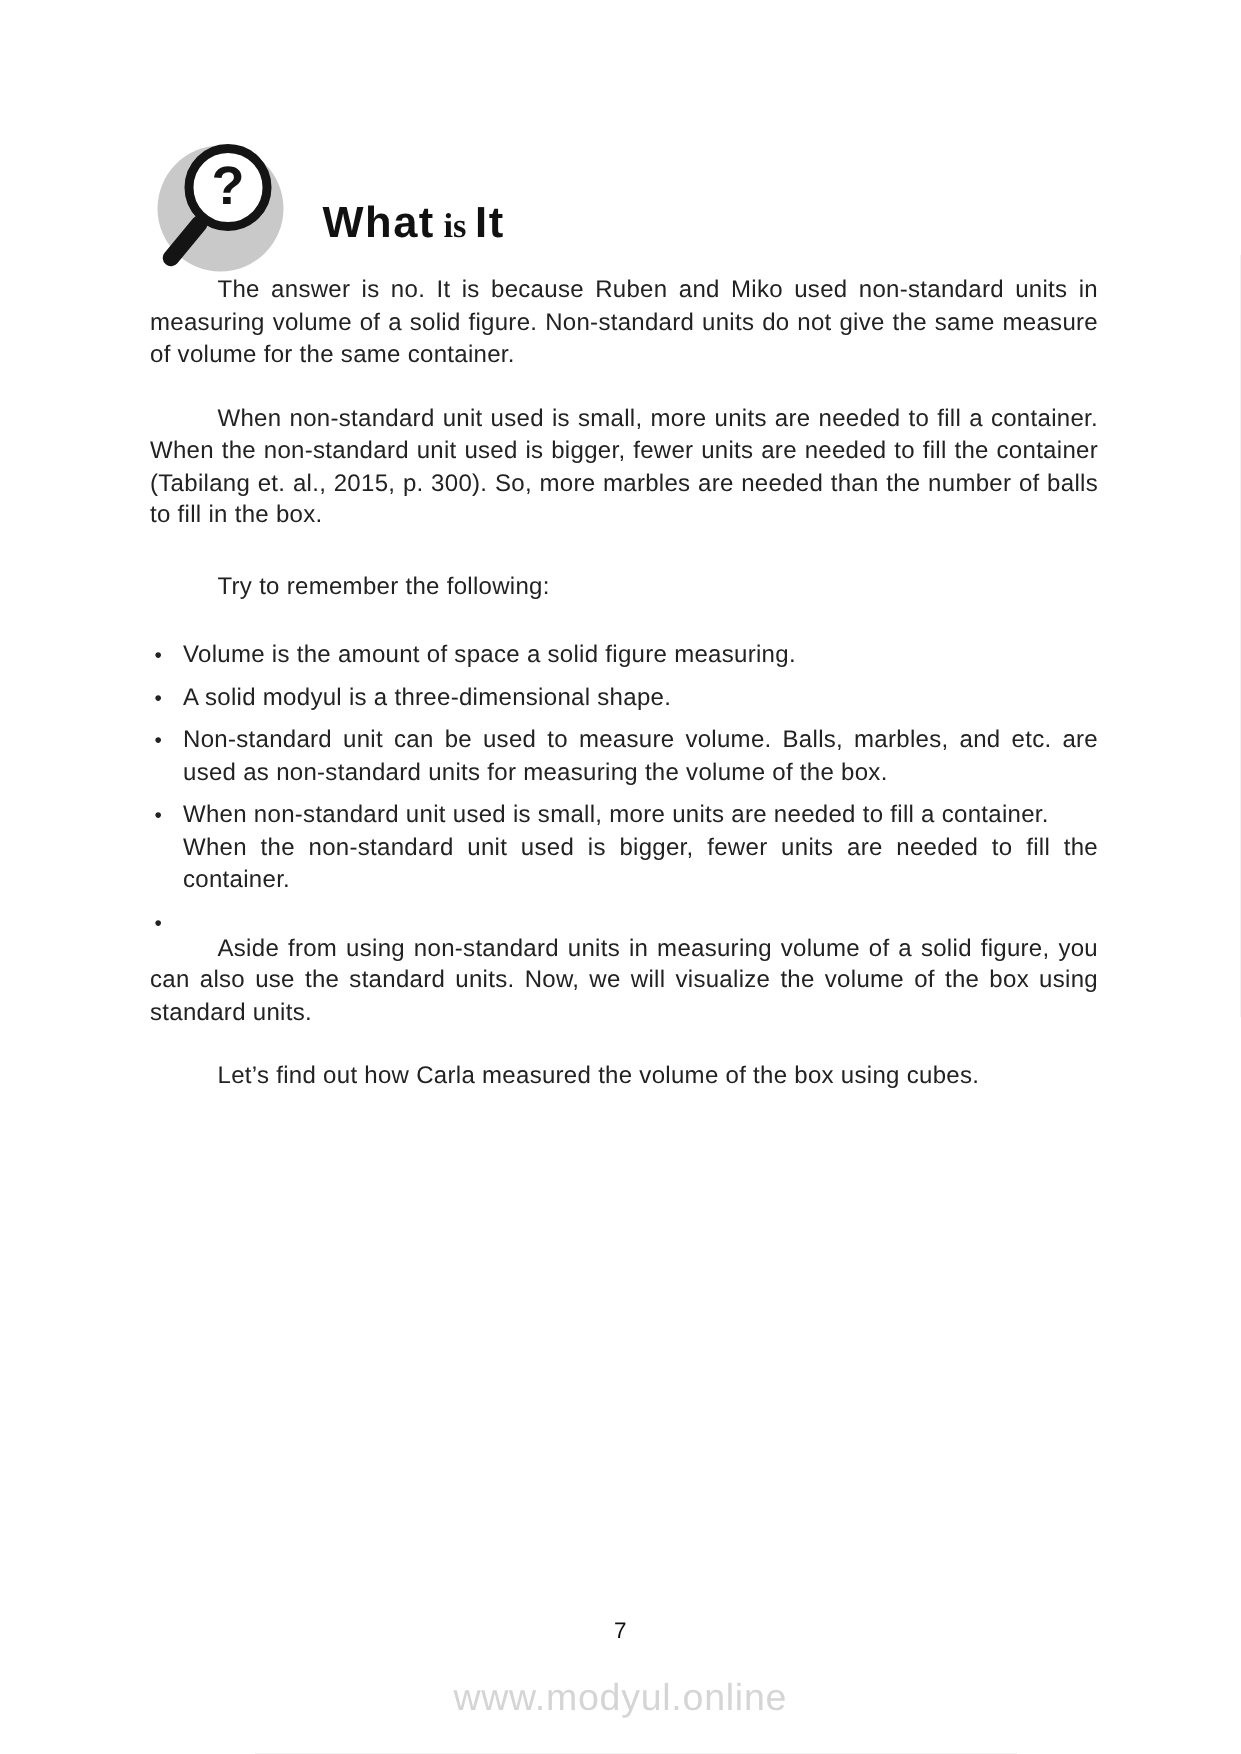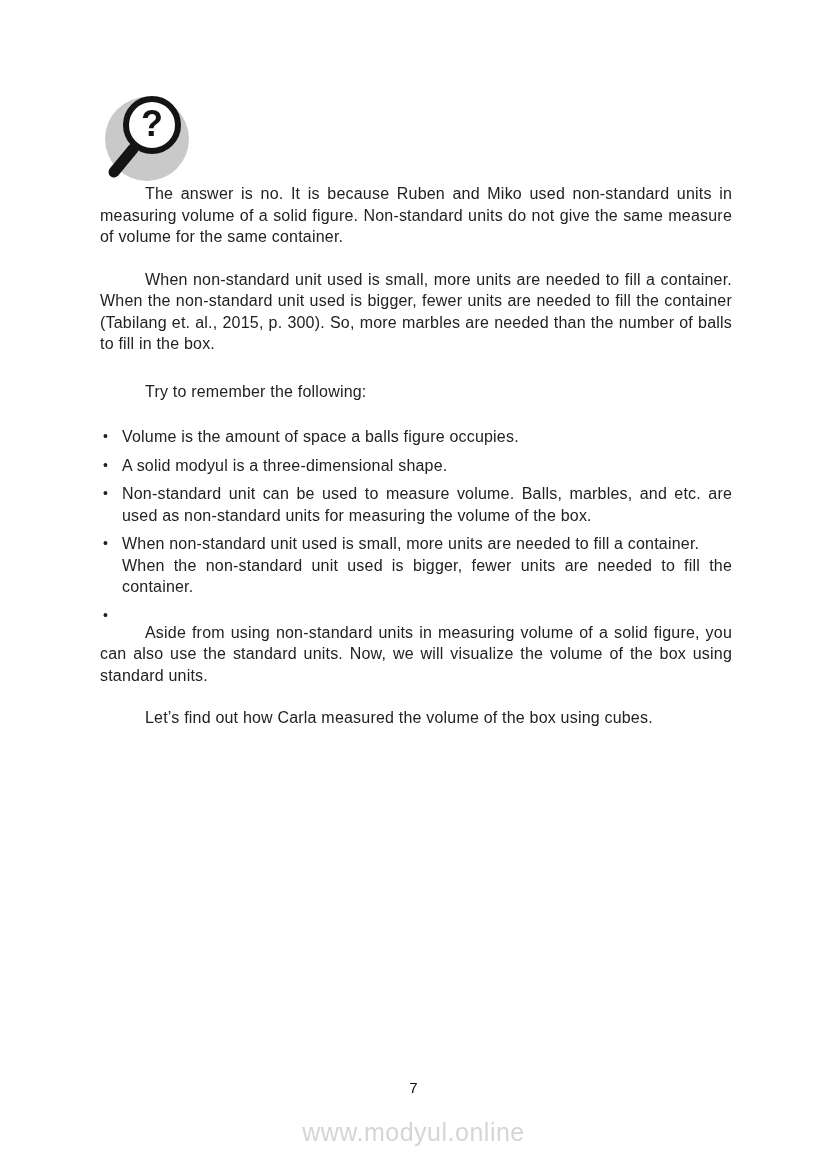--- a/index.html
+++ b/index.html
@@ -95,36 +95,37 @@
 
   <div class="header">
     <div class="icon-wrap">
       <svg width="90" height="92" viewBox="0 0 90 92" xmlns="http://www.w3.org/2000/svg">
         <circle cx="44" cy="47" r="42" fill="#c9c9c9"></circle>
         <line x1="30" y1="57" x2="11" y2="80" stroke="#141414" stroke-width="11" stroke-linecap="round"></line>
         <circle cx="49" cy="33" r="26" fill="#ffffff" stroke="#141414" stroke-width="6"></circle>
         <text x="49" y="44" text-anchor="middle" font-family="Liberation Sans, sans-serif" font-size="36" font-weight="bold" fill="#141414">?</text>
       </svg>
     </div>
+    <h1 class="title"><span class="t-main">What</span><span class="t-serif"> is </span><span class="t-main">It</span></h1>
   </div>
 
   <div class="body-text">
 
 
     <p class="indent"><span>The answer is no. It is because Ruben and Miko used non-standard units in measuring volume of a solid figure. </span><span class="bold">Non-standard units</span><span> do not give the same measure of volume for the same container.</span></p>
 
     <p class="indent para-3"><span>When non-standard unit used is small, more units are needed to fill a container. When the non-standard unit used is bigger, fewer units are needed to fill the container (Tabilang et. al., 2015, p. 300). So, more marbles are needed than the number of balls to fill in the box.</span></p>
 
     <p class="indent para-4"><span>Try to remember the following:</span></p>
 
     <div class="bullets">
 
       <div class="bullet-row">
         <span class="marker">•</span>
-        <span class="bold">Volume</span><span> is the amount of space a balls figure occupies.</span>
+        <span class="bold">Volume</span><span> is the amount of space a solid figure measuring.</span>
       </div>
 
       <div class="bullet-row">
         <span class="marker">•</span>
         <span>A </span><span class="bold">solid modyul</span><span> is a three-dimensional shape.</span>
       </div>
 
       <div class="bullet-row">
         <span class="marker">•</span>
         <span class="bold">Non-standard unit</span><span> can be used to measure volume. Balls, marbles, and etc. are used as non-standard units for measuring the volume of the box.</span>

